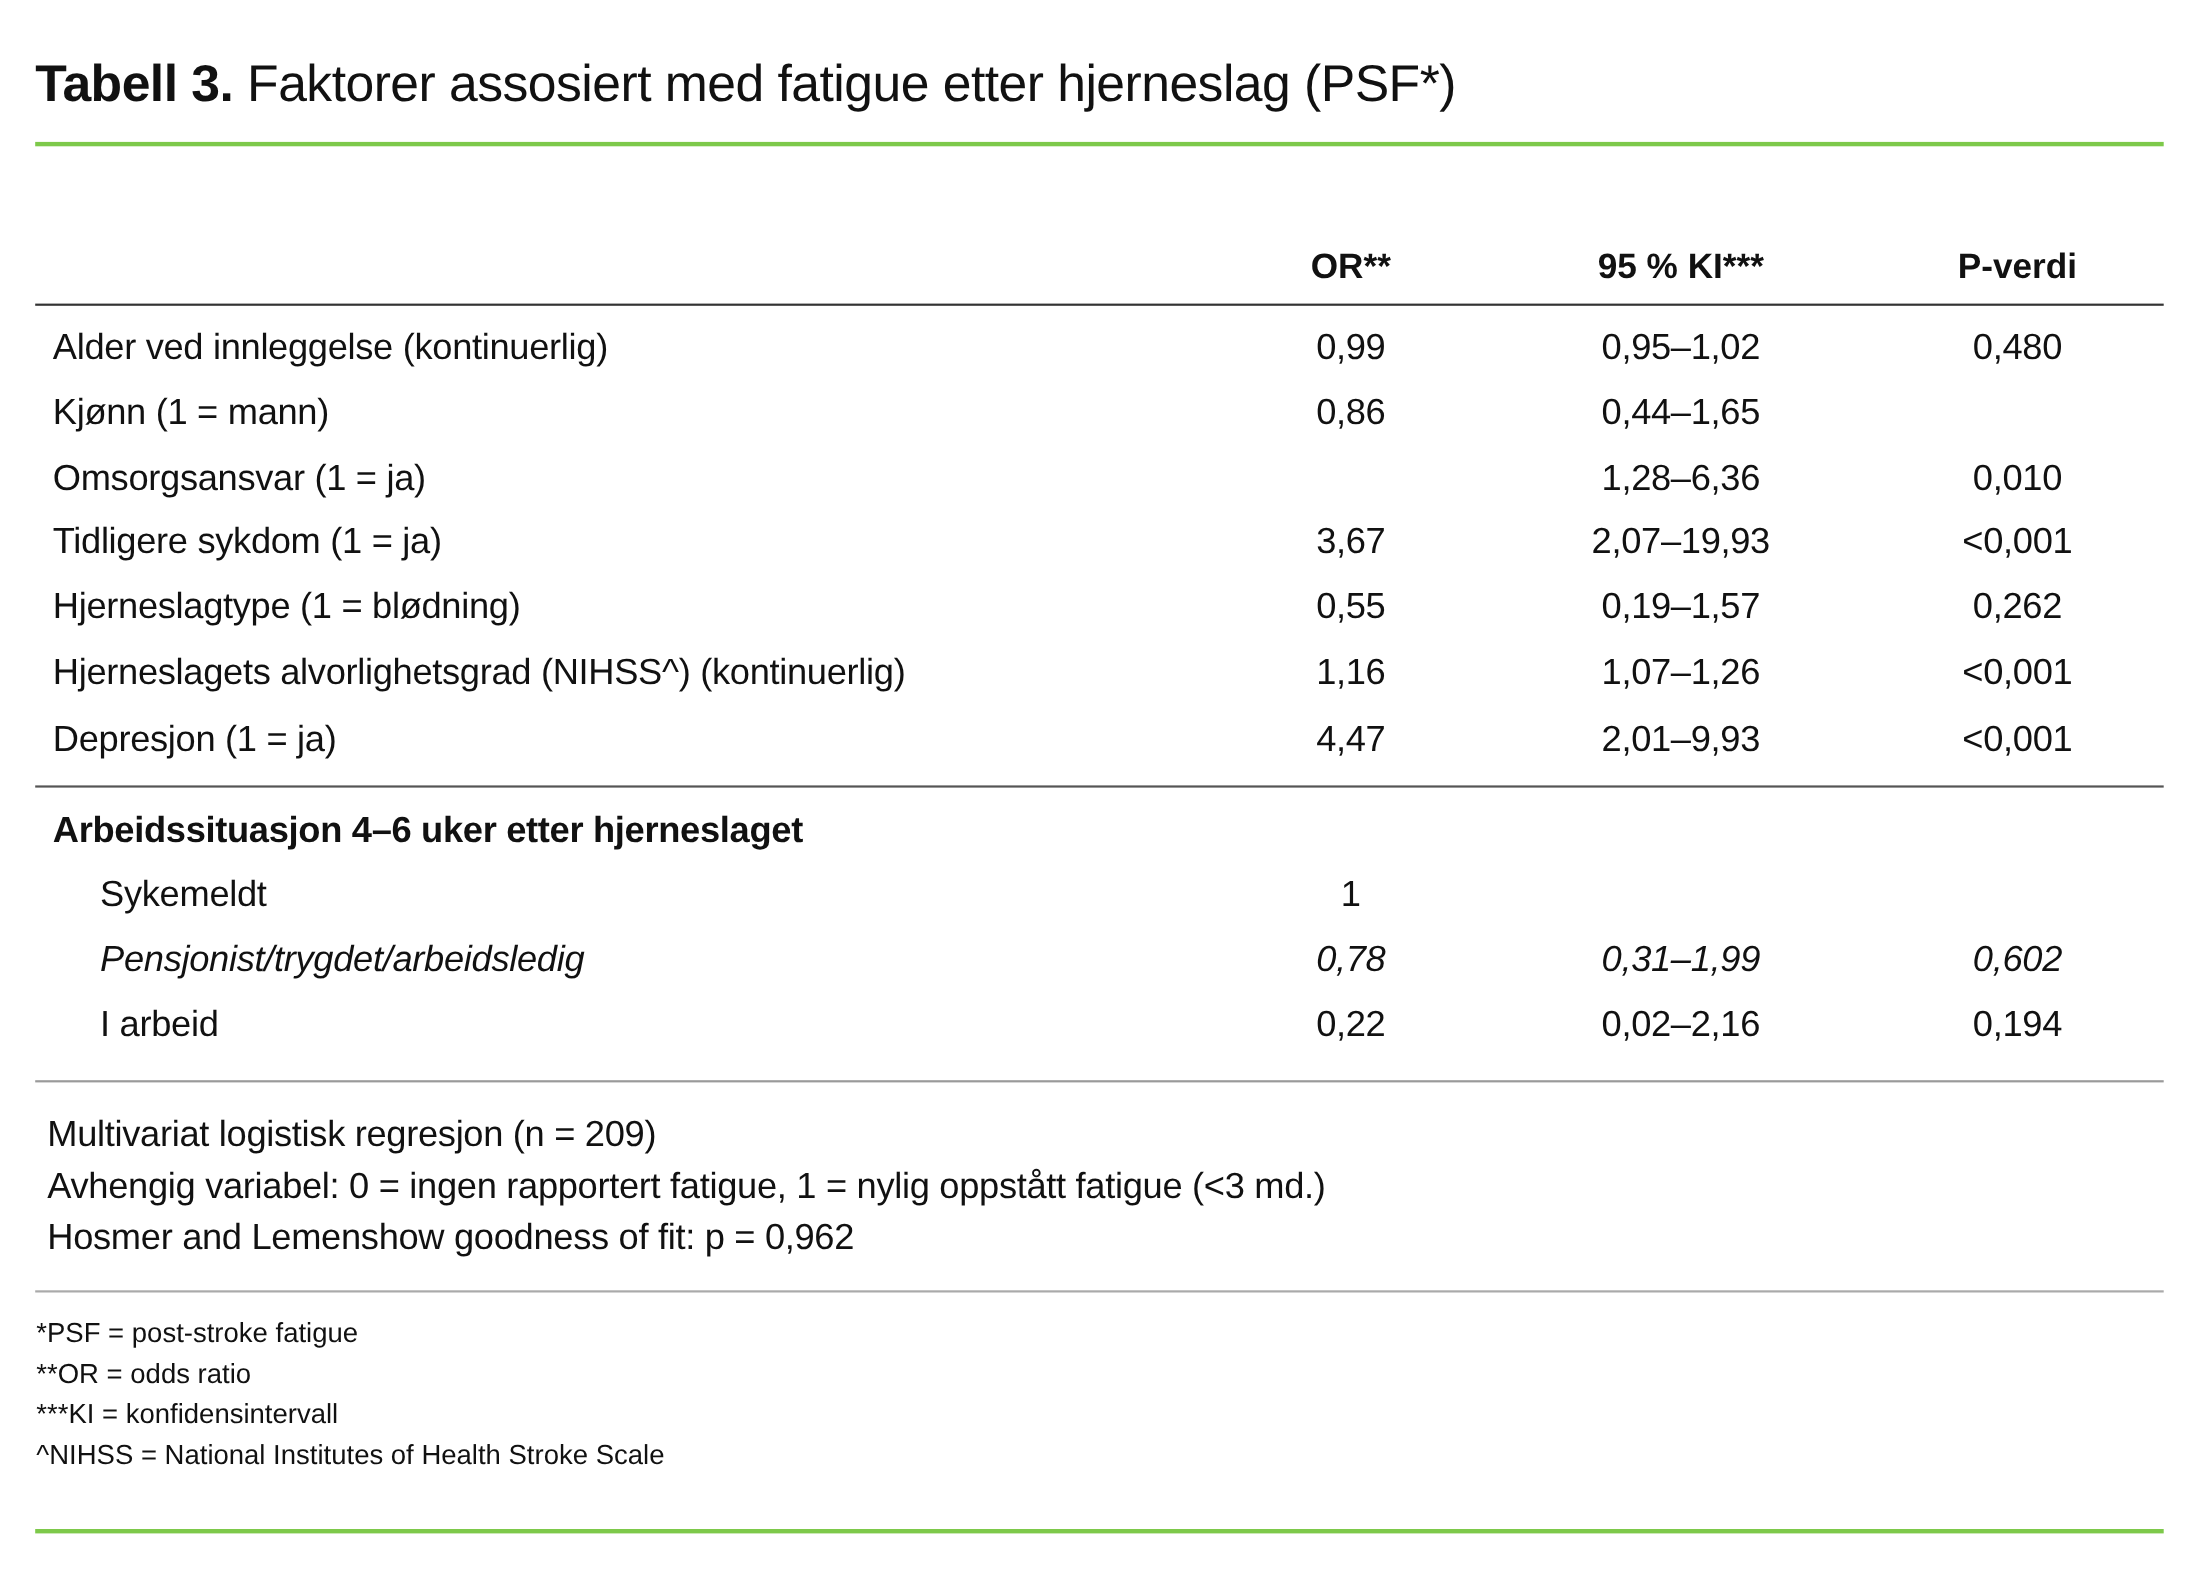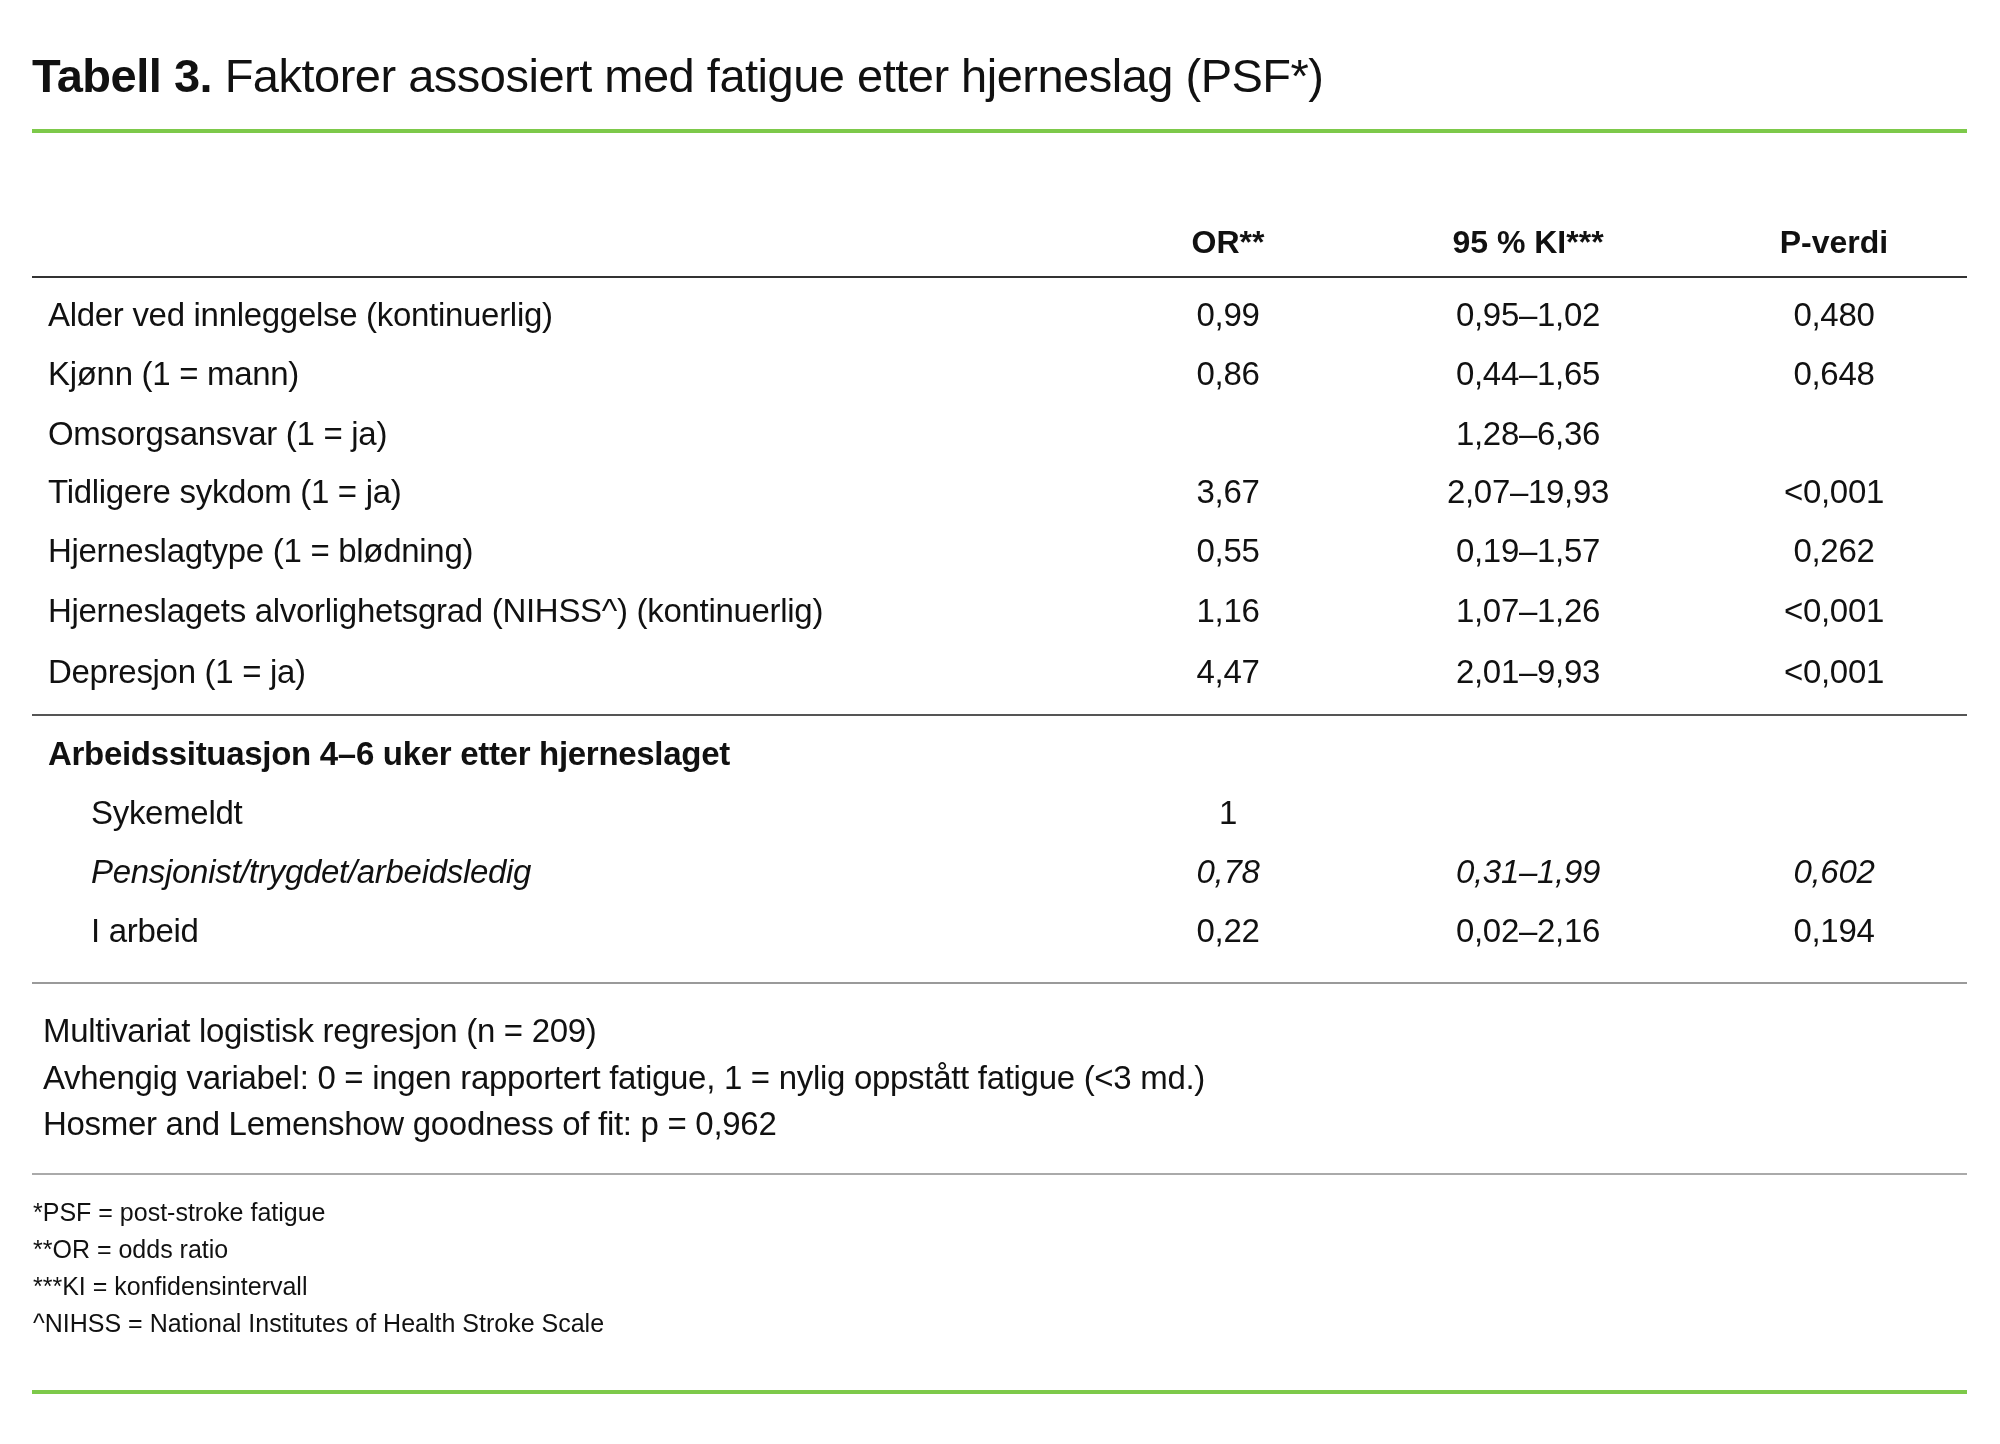--- a/index.html
+++ b/index.html
@@ -54,25 +54,25 @@
 <div class="abs row" style="top:293px;">
   <div class="abs lab">Alder ved innleggelse (kontinuerlig)</div>
   <div class="abs val cell-c col-or">0,99</div>
   <div class="abs val cell-c col-ki">0,95–1,02</div>
   <div class="abs val cell-c col-p">0,480</div>
 </div>
 <div class="abs row" style="top:352px;">
   <div class="abs lab">Kjønn (1 = mann)</div>
   <div class="abs val cell-c col-or">0,86</div>
   <div class="abs val cell-c col-ki">0,44–1,65</div>
-  <div class="abs val cell-c col-p">0,648</div>
 </div>
 <div class="abs row" style="top:412px;">
   <div class="abs lab">Omsorgsansvar (1 = ja)</div>
   <div class="abs val cell-c col-ki">1,28–6,36</div>
+  <div class="abs val cell-c col-p">0,010</div>
 </div>
 <div class="abs row" style="top:470px;">
   <div class="abs lab">Tidligere sykdom (1 = ja)</div>
   <div class="abs val cell-c col-or">3,67</div>
   <div class="abs val cell-c col-ki">2,07–19,93</div>
   <div class="abs val cell-c col-p">&lt;0,001</div>
 </div>
 <div class="abs row" style="top:529px;">
   <div class="abs lab">Hjerneslagtype (1 = blødning)</div>
   <div class="abs val cell-c col-or">0,55</div>

